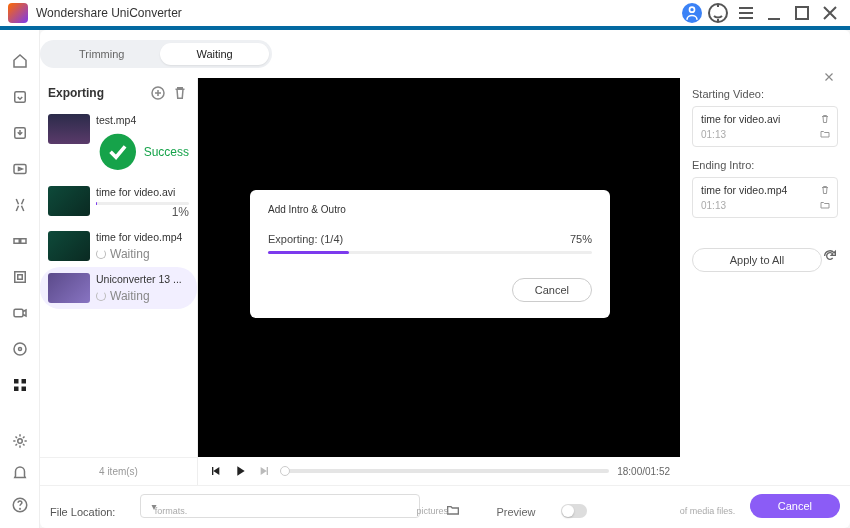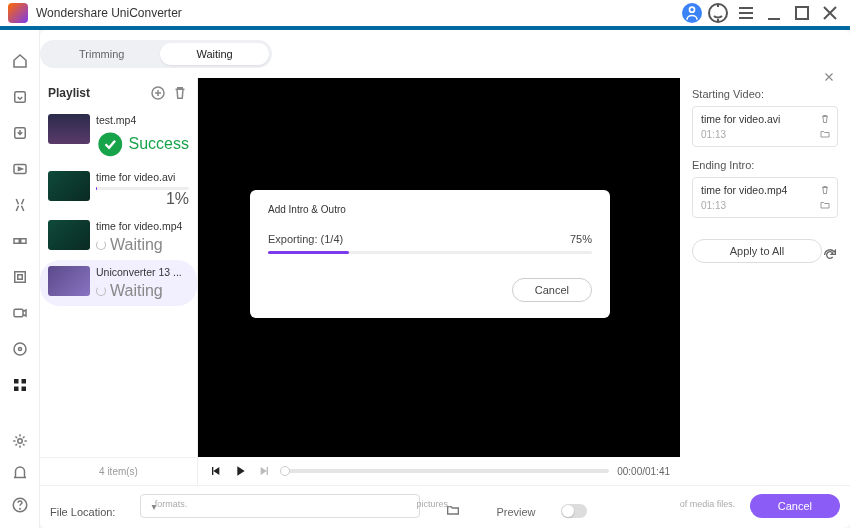--- a/index.html
+++ b/index.html
@@ -35,21 +35,21 @@
 .plhead .pb { width: 18px; height: 18px; color: #888; margin-left: 4px; cursor: pointer; }
 
 .plist { flex: 1; overflow: auto; }
 .pitem { display: flex; gap: 6px; padding: 6px 8px; border-bottom: 0; cursor: default; }
 .pitem.sel { background: #f2efff; border-radius: 20px; }
 .thumb { width: 42px; height: 30px; background: #222; border-radius: 3px; flex-shrink: 0; position: relative; overflow: hidden; }
 .thumb.av { background: linear-gradient(135deg,#0e4a3a,#0a2a22); }
 .thumb.ws { background: linear-gradient(135deg,#5b4a8a,#8874c2); }
 .pmeta { flex: 1; min-width: 0; }
 .pname { font-size: 10.5px; color: #333; white-space: nowrap; overflow: hidden; text-overflow: ellipsis; margin-bottom: 4px; }
-.pstatus { font-size: 16px; display: flex; align-items: center; gap: 4px; }
+.pstatus { font-size: 12px; display: flex; align-items: center; gap: 4px; }
 .pstatus.ok { color: #16a34a; }
 .pstatus.wait { color: #888; }
 .pstatus.pct { color: #555; }
 .pprog { height: 3px; background: #eee; border-radius: 2px; margin-top: 2px; }
 .pprog .bar { height: 100%; background: #7c3aed; border-radius: 2px; }
 .plfoot { text-align: center; font-size: 10px; color: #999; padding: 8px 0; border-top: 1px solid #f0f0f0; }
 
 .preview { flex: 1; display: flex; flex-direction: column; }
 .video { flex: 1; background: #000; position: relative; margin: 0 0 0 0; }
 .controls { display: flex; align-items: center; gap: 8px; padding: 6px 10px; }
@@ -59,37 +59,37 @@
 .seek .dot { position: absolute; left: 0; top: -3px; width: 10px; height: 10px; background: #fff; border: 1px solid #ccc; border-radius: 50%; }
 .tcode { font-size: 10px; color: #666; }
 
 .right { width: 170px; padding: 10px 12px 0 12px; font-size: 11px; color: #444; }
 .rlabel { font-size: 11px; color: #555; margin-bottom: 6px; }
 .rbox { border: 1px solid #e3e3e3; border-radius: 4px; padding: 6px 8px; margin-bottom: 12px; position: relative; }
 .rbox .nm { font-size: 10.5px; color: #333; margin-bottom: 4px; }
 .rbox .tm { font-size: 10px; color: #aaa; }
 .rbox .del { position: absolute; right: 6px; top: 6px; color: #999; cursor: pointer; }
 .rbox .fold { position: absolute; right: 6px; bottom: 6px; color: #999; cursor: pointer; }
-.applyrow { display: flex; align-items: flex-end; margin-top: 21px; }
+.applyrow { display: flex; align-items: flex-start; margin-top: 30px; }
 .applybtn { flex: 1; border: 1px solid #ddd; border-radius: 14px; padding: 5px 0; text-align: center; font-size: 11px; color: #444; cursor: pointer; background: #fff; }
 .refresh { width: 16px; height: 16px; color: #666; cursor: pointer; }
 
 .footer { display: flex; align-items: flex-end; padding: 8px 10px 10px 10px; gap: 25px; border-top: 1px solid #f0f0f0; }
 .flabel { font-size: 11px; color: #555; }
 .pathbox { flex: 0 0 280px; display: flex; align-items: center; border: 1px solid #ddd; border-radius: 4px; height: 24px; padding: 0 6px; font-size: 10px; color: #555; }
 .pathbox .txt { flex: 1; white-space: nowrap; overflow: hidden; }
 .pathbox .dd { color: #888; margin-left: 4px; }
 .opendir { width: 16px; height: 16px; color: #777; cursor: pointer; }
 .prevlbl { font-size: 11px; color: #666; margin-left: 10px; }
 .toggle { width: 26px; height: 14px; background: #ddd; border-radius: 8px; position: relative; cursor: pointer; }
 .toggle .knob { width: 12px; height: 12px; background: #fff; border-radius: 50%; position: absolute; top: 1px; left: 1px; box-shadow: 0 1px 2px rgba(0,0,0,.2); }
 .fspacer { flex: 1; }
 .cancelbtn { background: #8b5cf6; color: #fff; border-radius: 16px; padding: 6px 28px; font-size: 11px; cursor: pointer; }
 
-.ftlinks { position: absolute; bottom: 19px; left: 40px; right: 0; display: flex; justify-content: space-around; font-size: 9px; color: #aaa; pointer-events: none; }
+.ftlinks { position: absolute; bottom: 12px; left: 40px; right: 0; display: flex; justify-content: space-around; font-size: 9px; color: #aaa; pointer-events: none; }
 
 
 .modal { position: absolute; left: 250px; top: 190px; width: 360px; background: #fff; border-radius: 6px; box-shadow: 0 10px 40px rgba(0,0,0,.35); padding: 14px 18px 16px 18px; z-index: 20; }
 .modal .mtitle { font-size: 10px; color: #333; margin-bottom: 18px; }
 .modal .mrow { display: flex; justify-content: space-between; font-size: 11px; color: #444; margin-bottom: 6px; }
 .modal .mprog { height: 3px; background: #eee; border-radius: 2px; margin-bottom: 24px; }
 .modal .mprog .b { height: 100%; background: #7c3aed; border-radius: 2px; }
 .modal .mactions { display: flex; justify-content: flex-end; }
 .modal .mcancel { border: 1px solid #ccc; border-radius: 14px; padding: 5px 22px; font-size: 11px; color: #444; cursor: pointer; background: #fff; }
 
@@ -233,21 +233,21 @@
     <div class="tabbar">
       <div class="tabseg">
         <div class="tab">Trimming</div>
         <div class="tab active">Waiting</div>
       </div>
     </div>
 
     <div class="workrow">
       <div class="playlist">
         <div class="plhead">
-          <div class="t">Playlist</div>
+          <div class="t">Exporting</div>
           <div class="pb">
               <svg viewBox="0 0 24 24" fill="none" stroke="currentColor" stroke-width="2">
                 <circle cx="12" cy="12" r="8"></circle>
                 <path d="M12 8v8M8 12h8"></path>
               </svg>
             </div>
           <div class="pb">
               <svg viewBox="0 0 24 24" fill="none" stroke="currentColor" stroke-width="2">
                 <path d="M6 7h12M9 7V5h6v2M8 7l1 12h6l1-12"></path>
               </svg>
@@ -317,21 +317,21 @@
               </svg>
             </div>
           <div class="cbtn dim">
               <svg viewBox="0 0 24 24" fill="currentColor">
                 <path d="M7 6v12l9-6zM16 6h2v12h-2z"></path>
               </svg>
             </div>
           <div class="seek">
               <div class="dot"></div>
             </div>
-          <div class="tcode">00:00/01:41</div>
+          <div class="tcode">18:00/01:52</div>
         </div>
       </div>
 
       <div class="right">
         <div class="rlabel">Starting Video:</div>
         <div class="rbox">
           <div class="nm">time for video.avi</div>
           <div class="tm">01:13</div>
           <div class="del">
               <svg width="12" height="12" viewBox="0 0 24 24" fill="none" stroke="currentColor" stroke-width="2">

